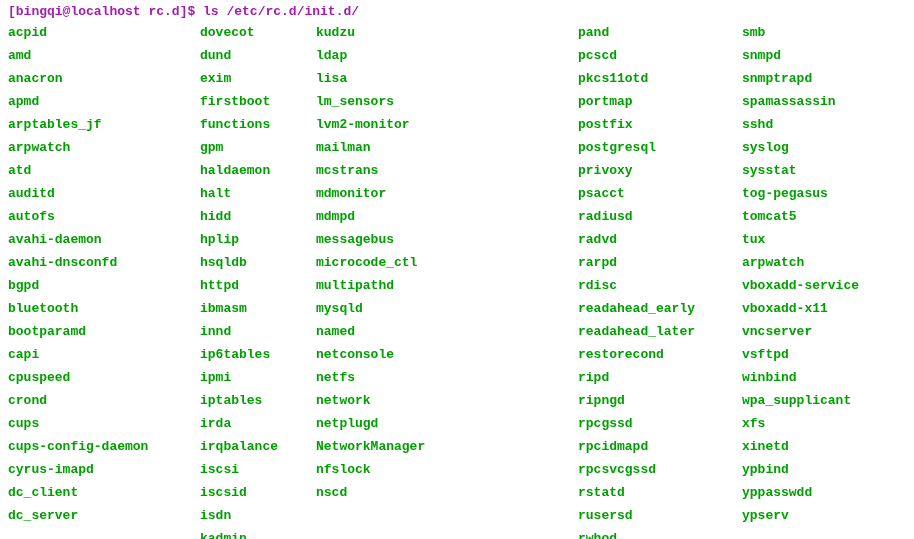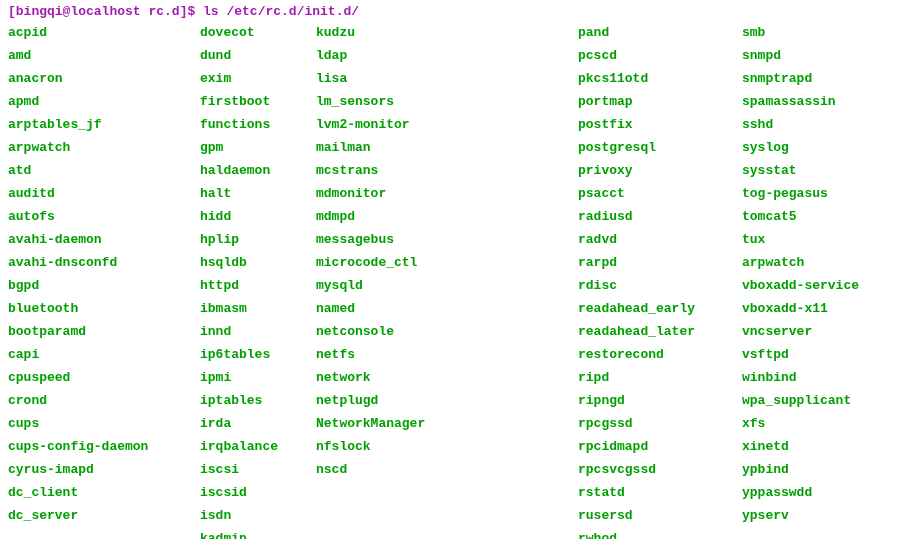--- a/index.html
+++ b/index.html
@@ -99,20 +99,21 @@
       <span class="file">ldap</span>
       <span class="file">lisa</span>
       <span class="file">lm_sensors</span>
       <span class="file">lvm2-monitor</span>
       <span class="file">mailman</span>
       <span class="file">mcstrans</span>
       <span class="file">mdmonitor</span>
       <span class="file">mdmpd</span>
       <span class="file">messagebus</span>
       <span class="file">microcode_ctl</span>
+      <span class="file">multipathd</span>
       <span class="file">mysqld</span>
       <span class="file">named</span>
       <span class="file">netconsole</span>
       <span class="file">netfs</span>
       <span class="file">network</span>
       <span class="file">netplugd</span>
       <span class="file">NetworkManager</span>
       <span class="file">nfslock</span>
       <span class="file">nscd</span>
     </div>

